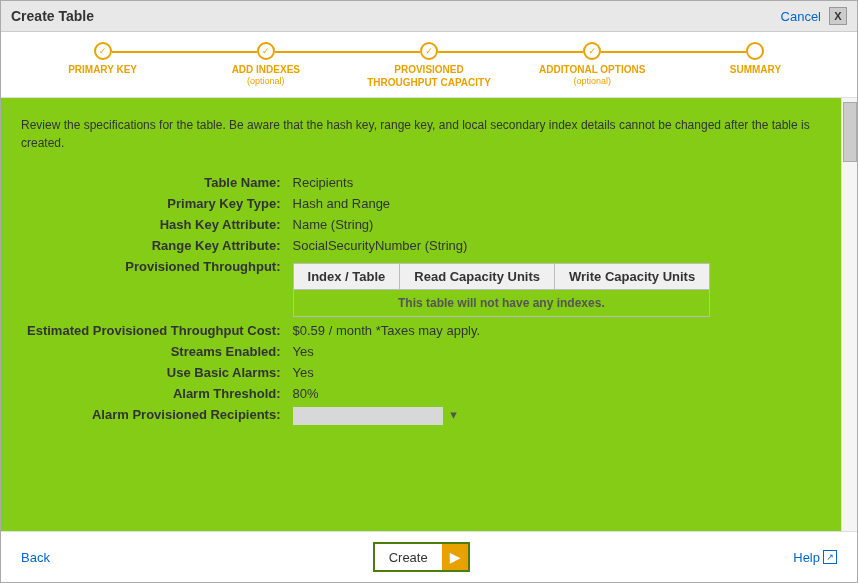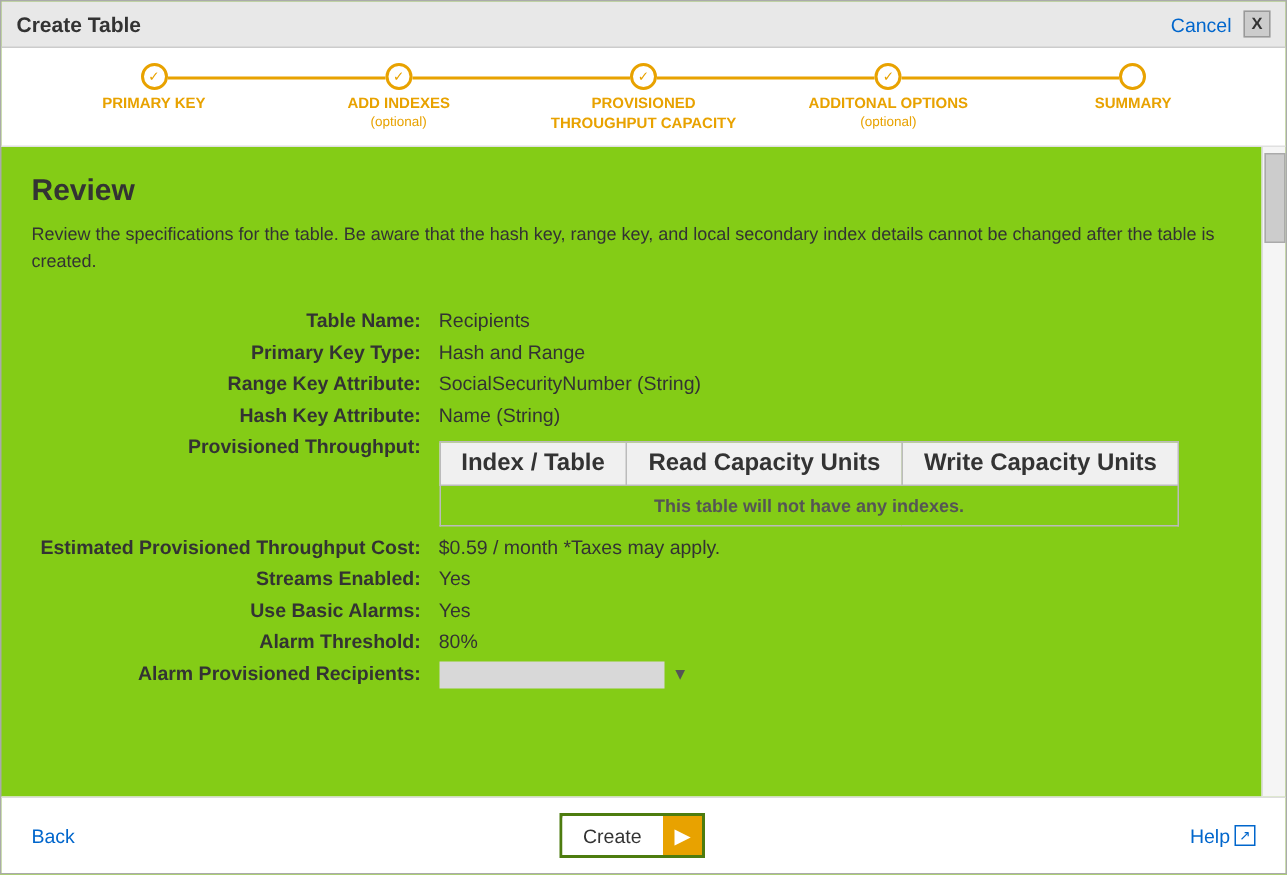--- a/index.html
+++ b/index.html
@@ -176,21 +176,21 @@
       border-collapse: collapse;
       margin-left: 0;
       margin-top: 4px;
       border: 1px solid #bbb;
     }
     .capacity-table th {
       background: #f0f0f0;
       border: 1px solid #bbb;
       padding: 5px 14px;
       font-weight: bold;
-      font-size: 16px;
+      font-size: 13px;
       text-align: center;
       color: #333;
     }
     .capacity-table td {
       border: 1px solid #bbb;
       padding: 5px 10px;
       font-size: 12px;
       text-align: center;
       color: #555;
       font-weight: bold;
@@ -313,40 +313,39 @@
     </div>
 
     <div class="step">
       <div class="step-icon active" style="border-color:#e8a200; background:#fff;"></div>
       <div class="step-label" style="font-weight:bold;">SUMMARY</div>
     </div>
   </div>
 
   <div class="dialog-body">
     <div class="main-content">
-      <div class="page-heading">Review</div>
       <div class="review-desc">Review the specifications for the table. Be aware that the hash key, range key, and local secondary index details cannot be changed after the table is created.</div>
 
       <table class="info-table">
         <tbody>
             <tr class="info-row">
           <td class="info-label">Table Name:</td>
           <td class="info-value">Recipients</td>
         </tr>
         <tr class="info-row">
           <td class="info-label">Primary Key Type:</td>
           <td class="info-value">Hash and Range</td>
         </tr>
         <tr class="info-row">
+          <td class="info-label">Hash Key Attribute:</td>
+          <td class="info-value">Name (String)</td>
+        </tr>
+        <tr class="info-row">
           <td class="info-label">Range Key Attribute:</td>
           <td class="info-value">SocialSecurityNumber (String)</td>
-        </tr>
-        <tr class="info-row">
-          <td class="info-label">Hash Key Attribute:</td>
-          <td class="info-value">Name (String)</td>
         </tr>
         <tr class="info-row">
           <td class="info-label">Provisioned Throughput:</td>
           <td class="info-value">
 
             <table class="capacity-table">
               <thead>
                 <tr>
                   <th>Index / Table</th>
                   <th>Read Capacity Units</th>

